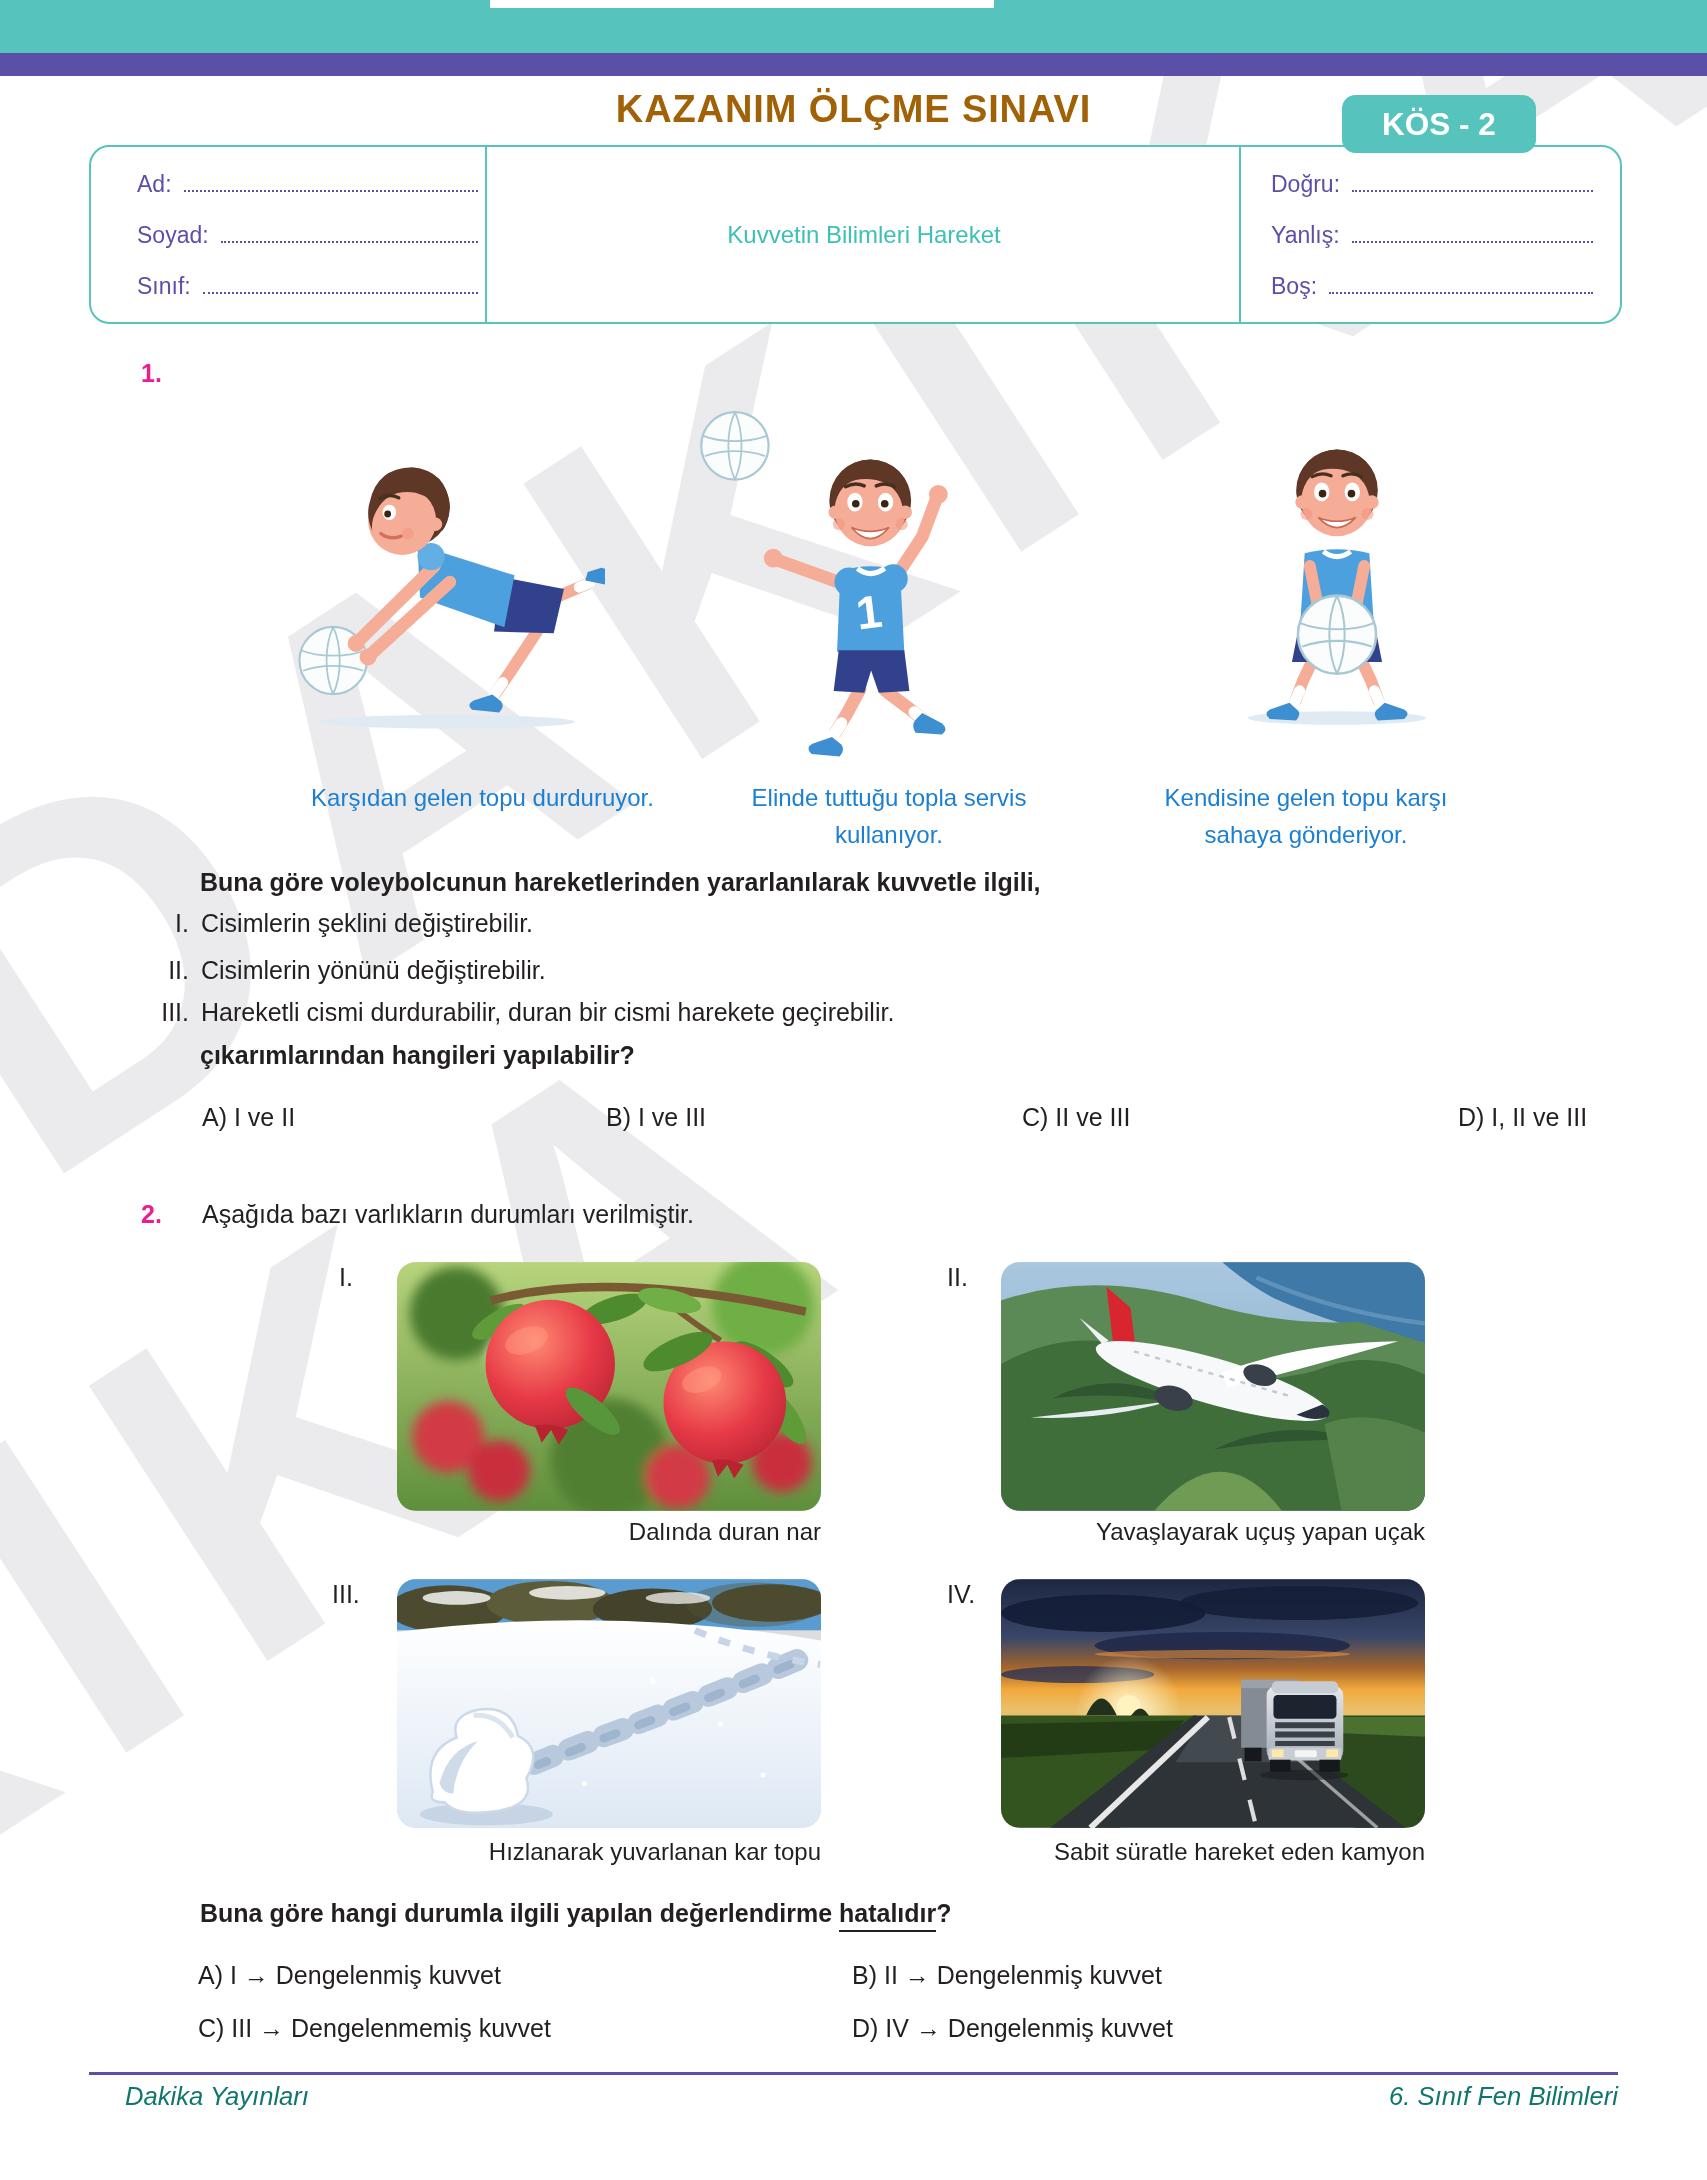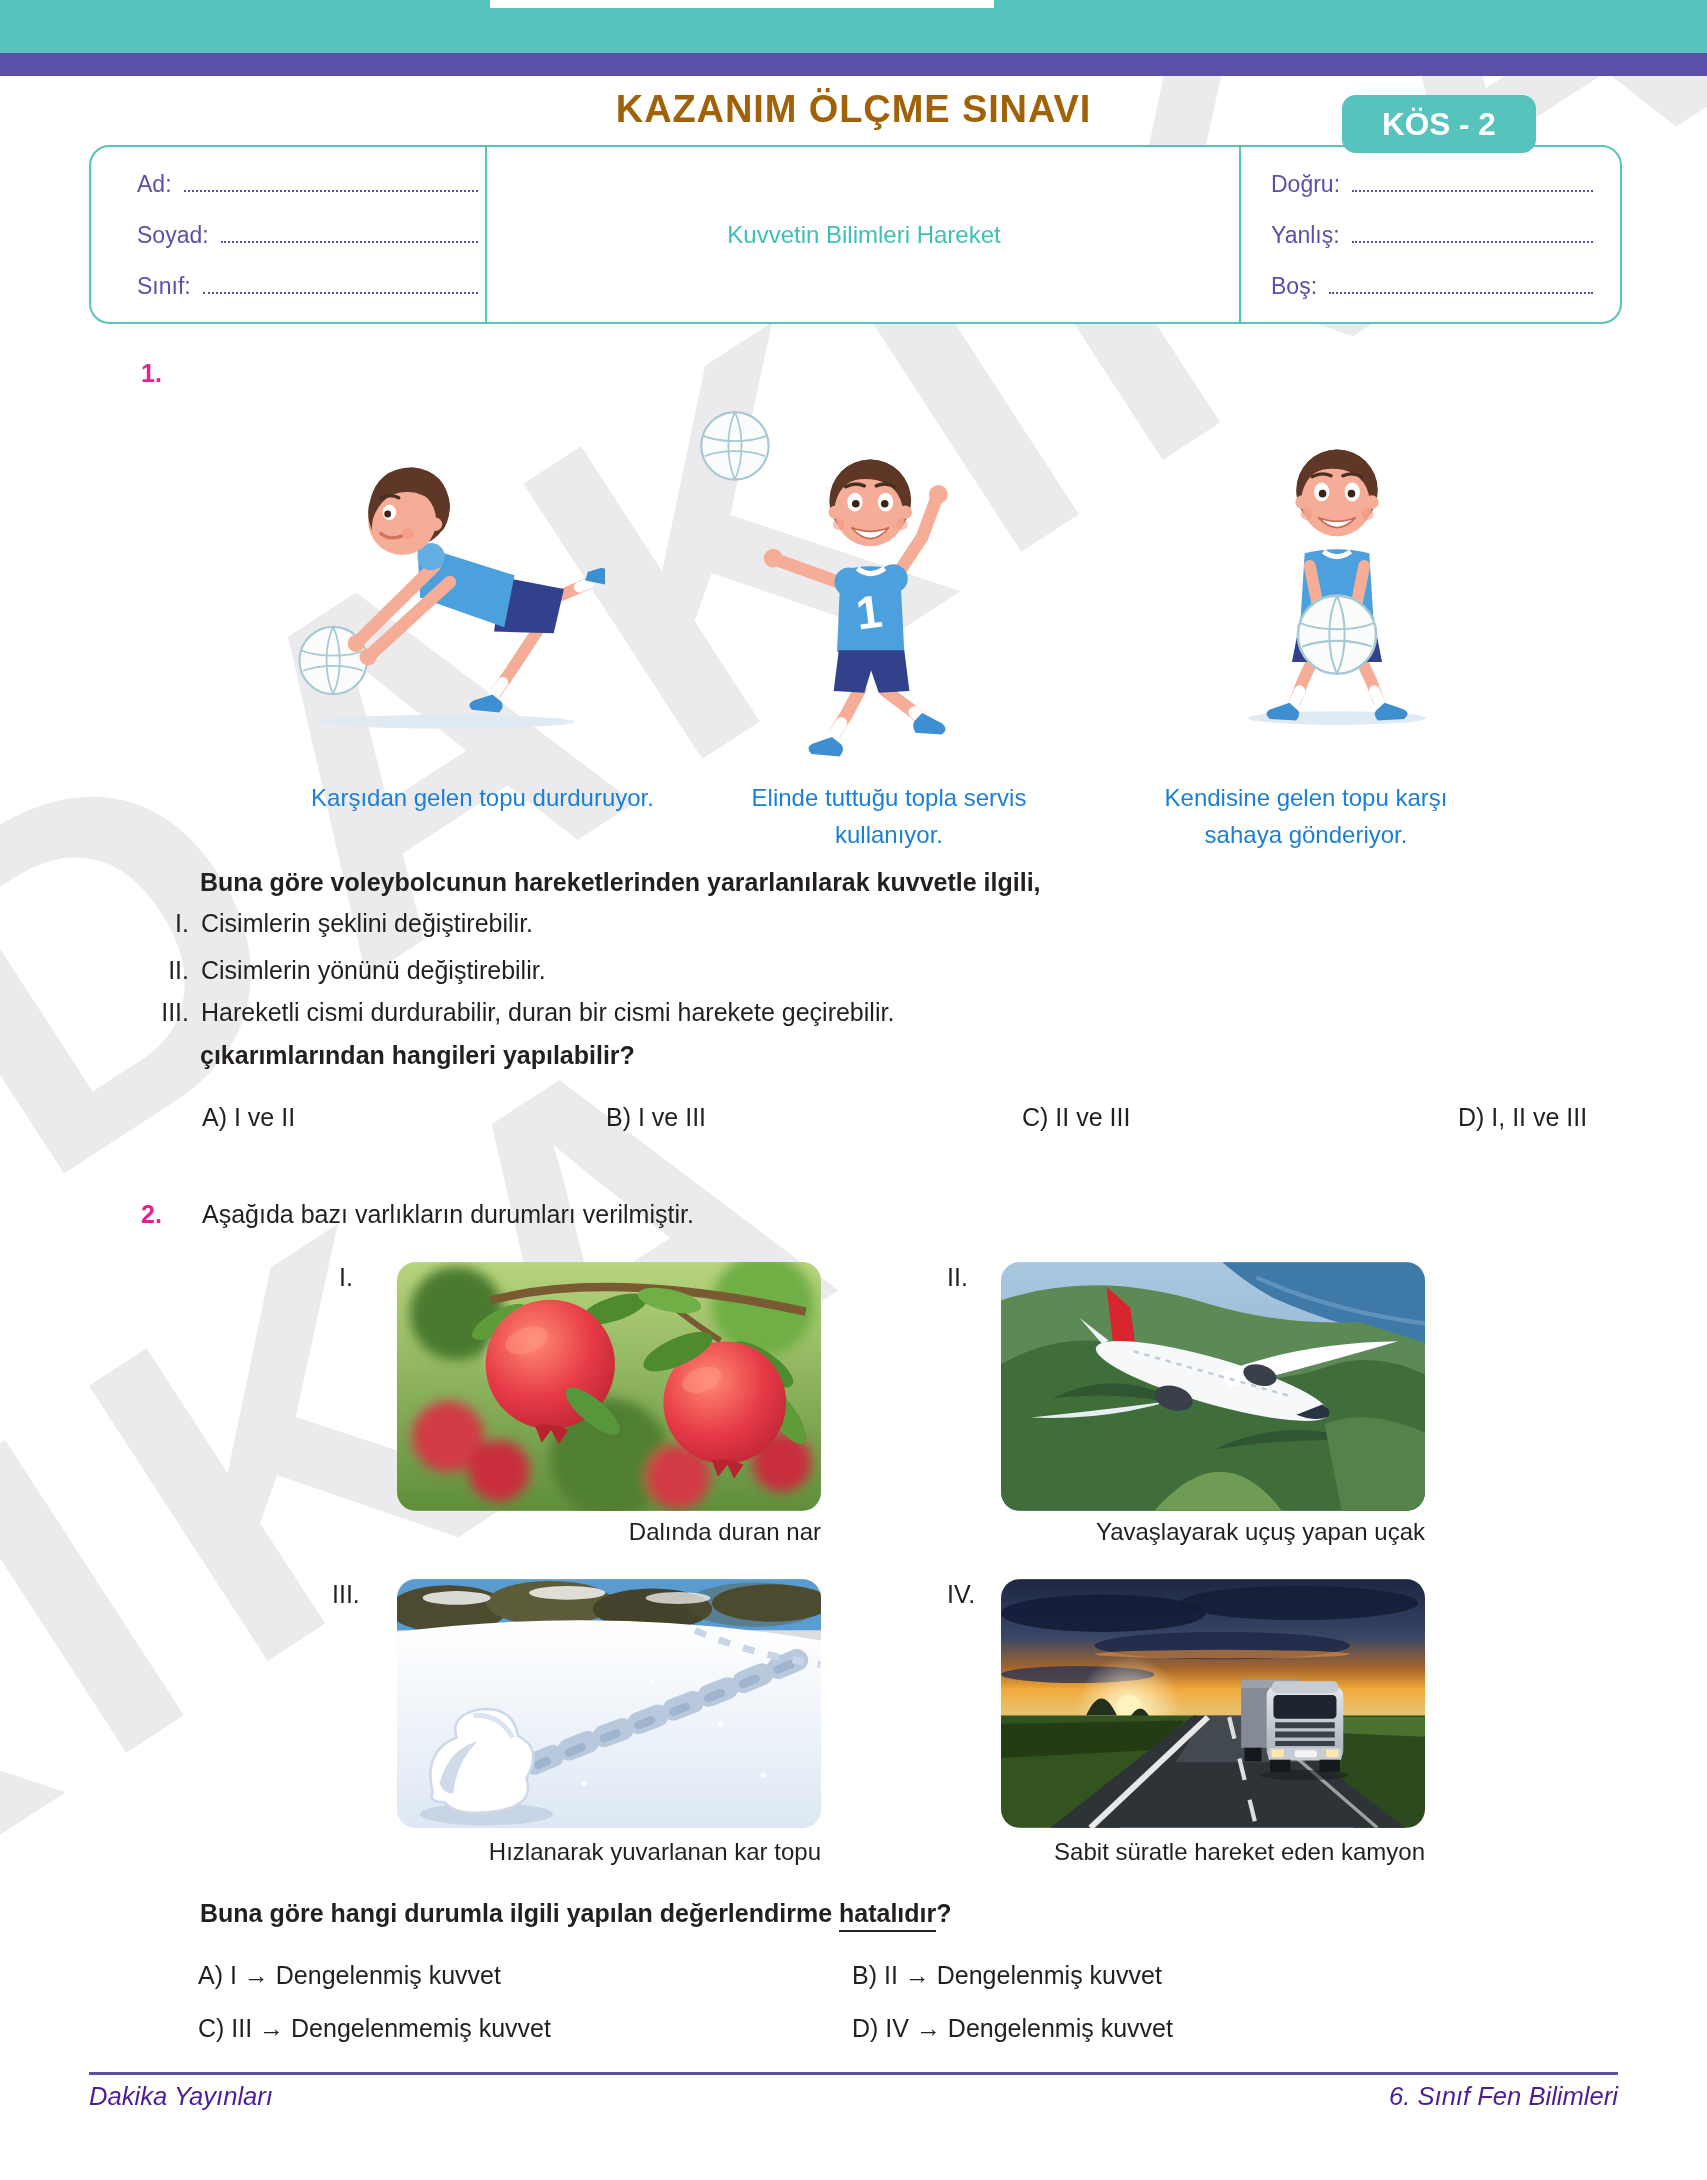--- a/index.html
+++ b/index.html
@@ -47,21 +47,21 @@
   .cap-blue{position:absolute;color:#1b7fd3;font-size:24px;text-align:center;line-height:1.55;}
   .roman{position:absolute;font-size:25px;}
   .photo{position:absolute;width:424px;height:249px;border-radius:19px;overflow:hidden;background:#dddddd;}
   .photo-cap{position:absolute;width:424px;text-align:right;font-size:24px;}
   .underl{border-bottom:2.6px solid #231f20;padding-bottom:2.6px;}
 
   .player{position:absolute;}
 
   
   .foot-line{position:absolute;left:89px;top:2072px;width:1529px;height:3.4px;background:#5a50a7;}
-  .foot-text{position:absolute;top:2082px;color:#4c1d95;font-size:25.6px;font-style:italic;}
+  .foot-text{position:absolute;top:2082px;color:#0f766e;font-size:25.6px;font-style:italic;margin-left:36px;}
 </style>
 </head>
 <body>
 
 <div id="page">
 
   <svg width="0" height="0" style="position:absolute" aria-hidden="true">
     <defs>
       <symbol id="vball" viewBox="0 0 100 100">
         <circle cx="50" cy="50" r="46" fill="#fbfdfd" stroke="#a8c8d4" stroke-width="3"></circle>

